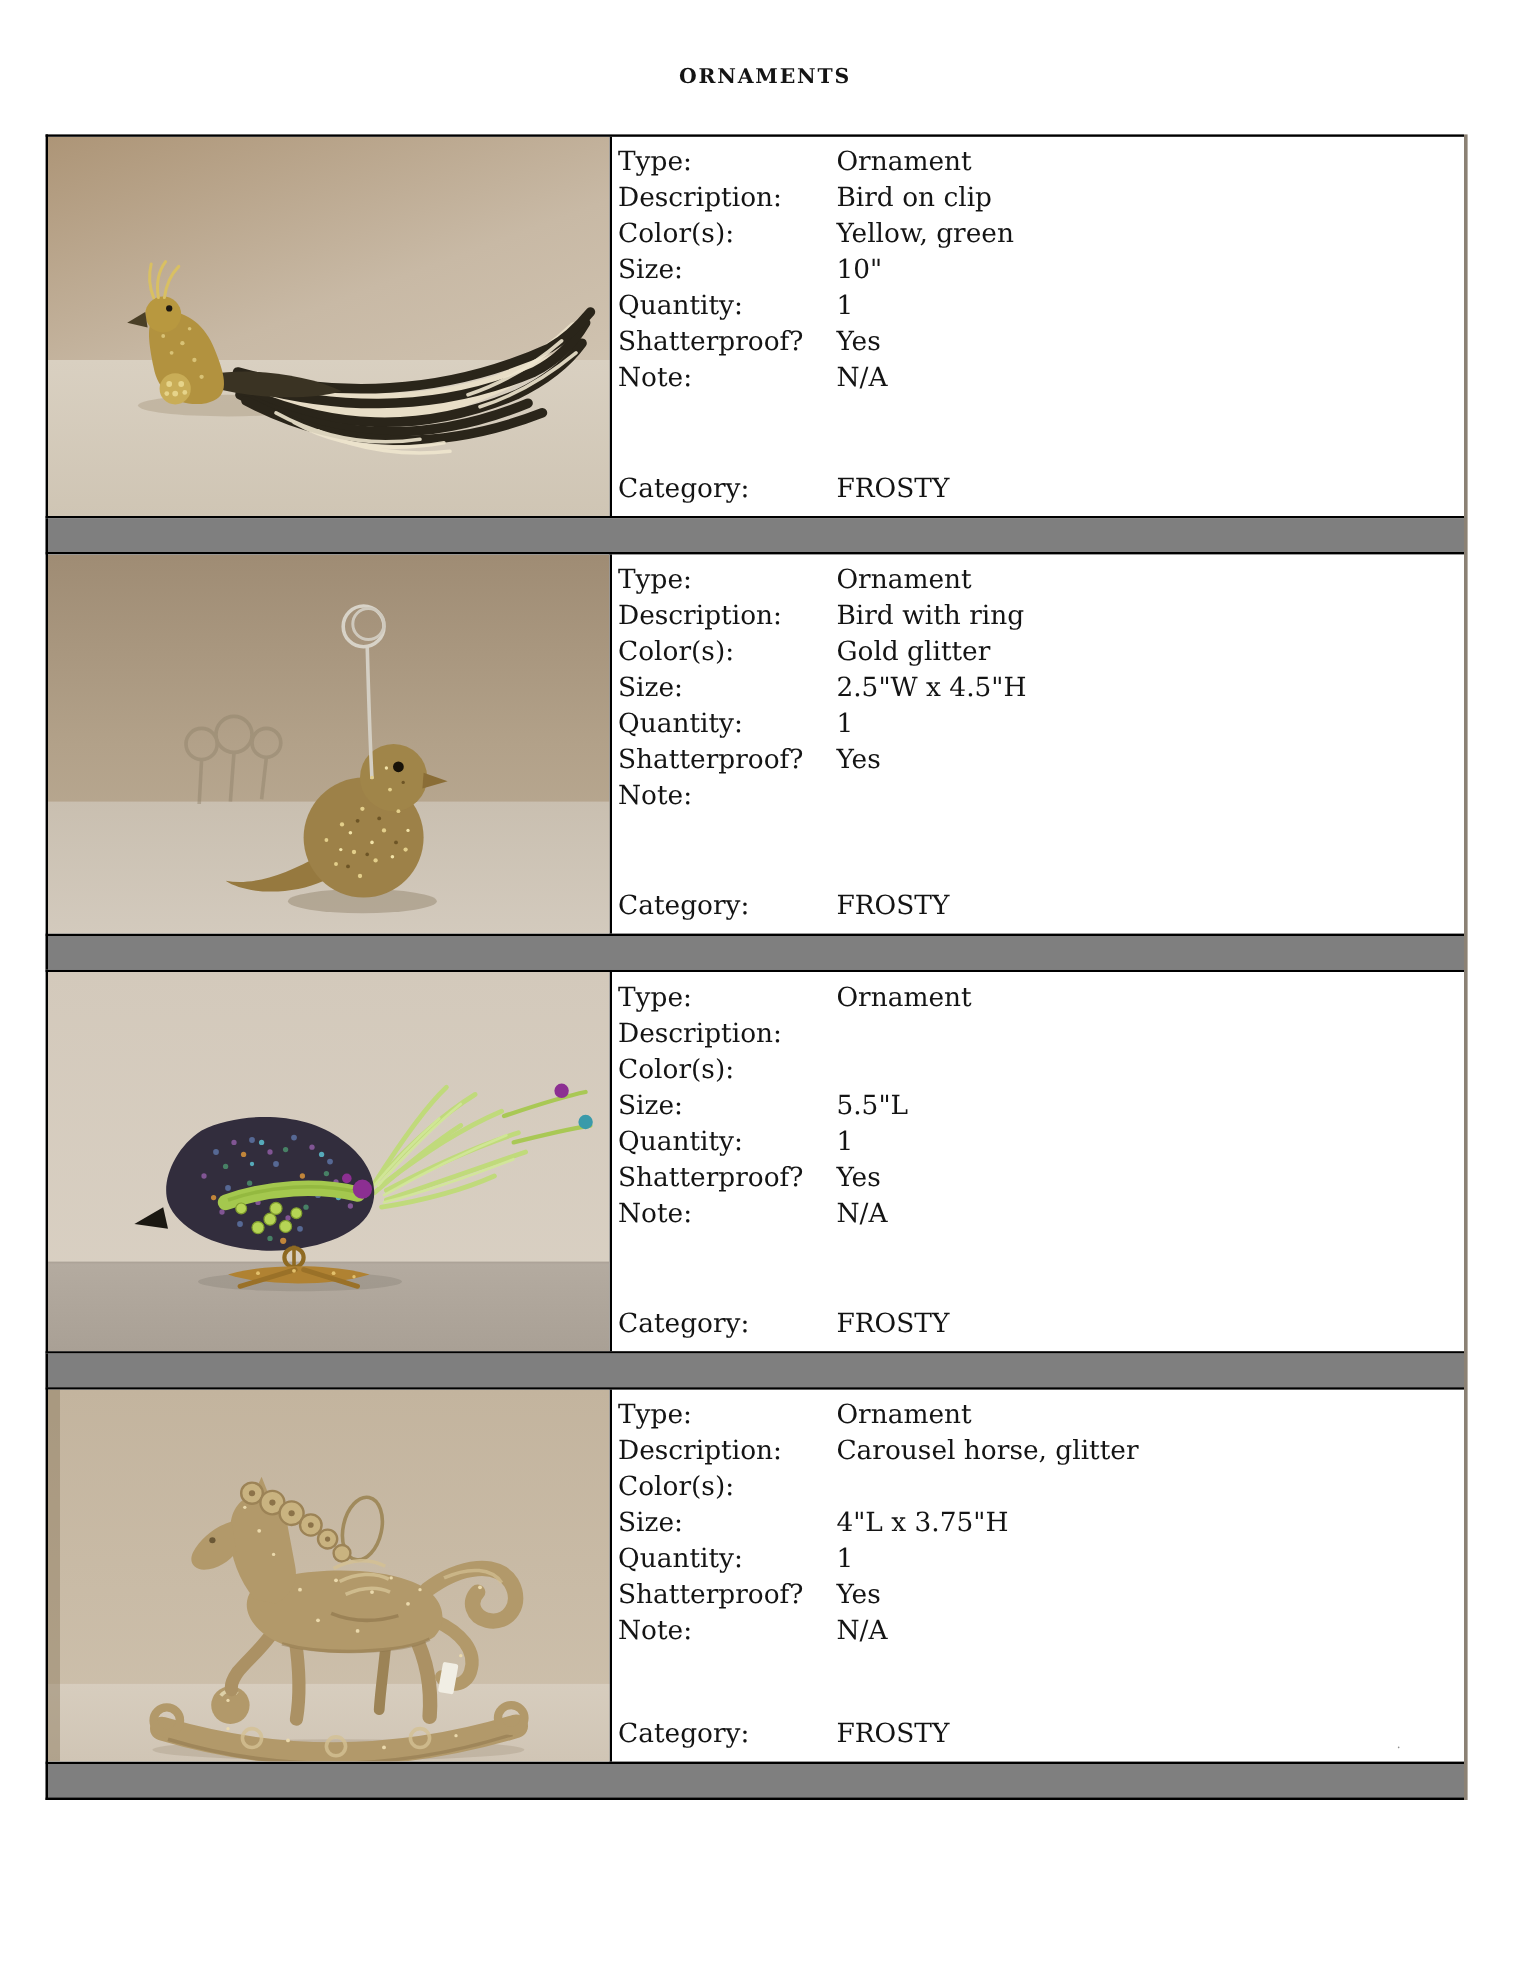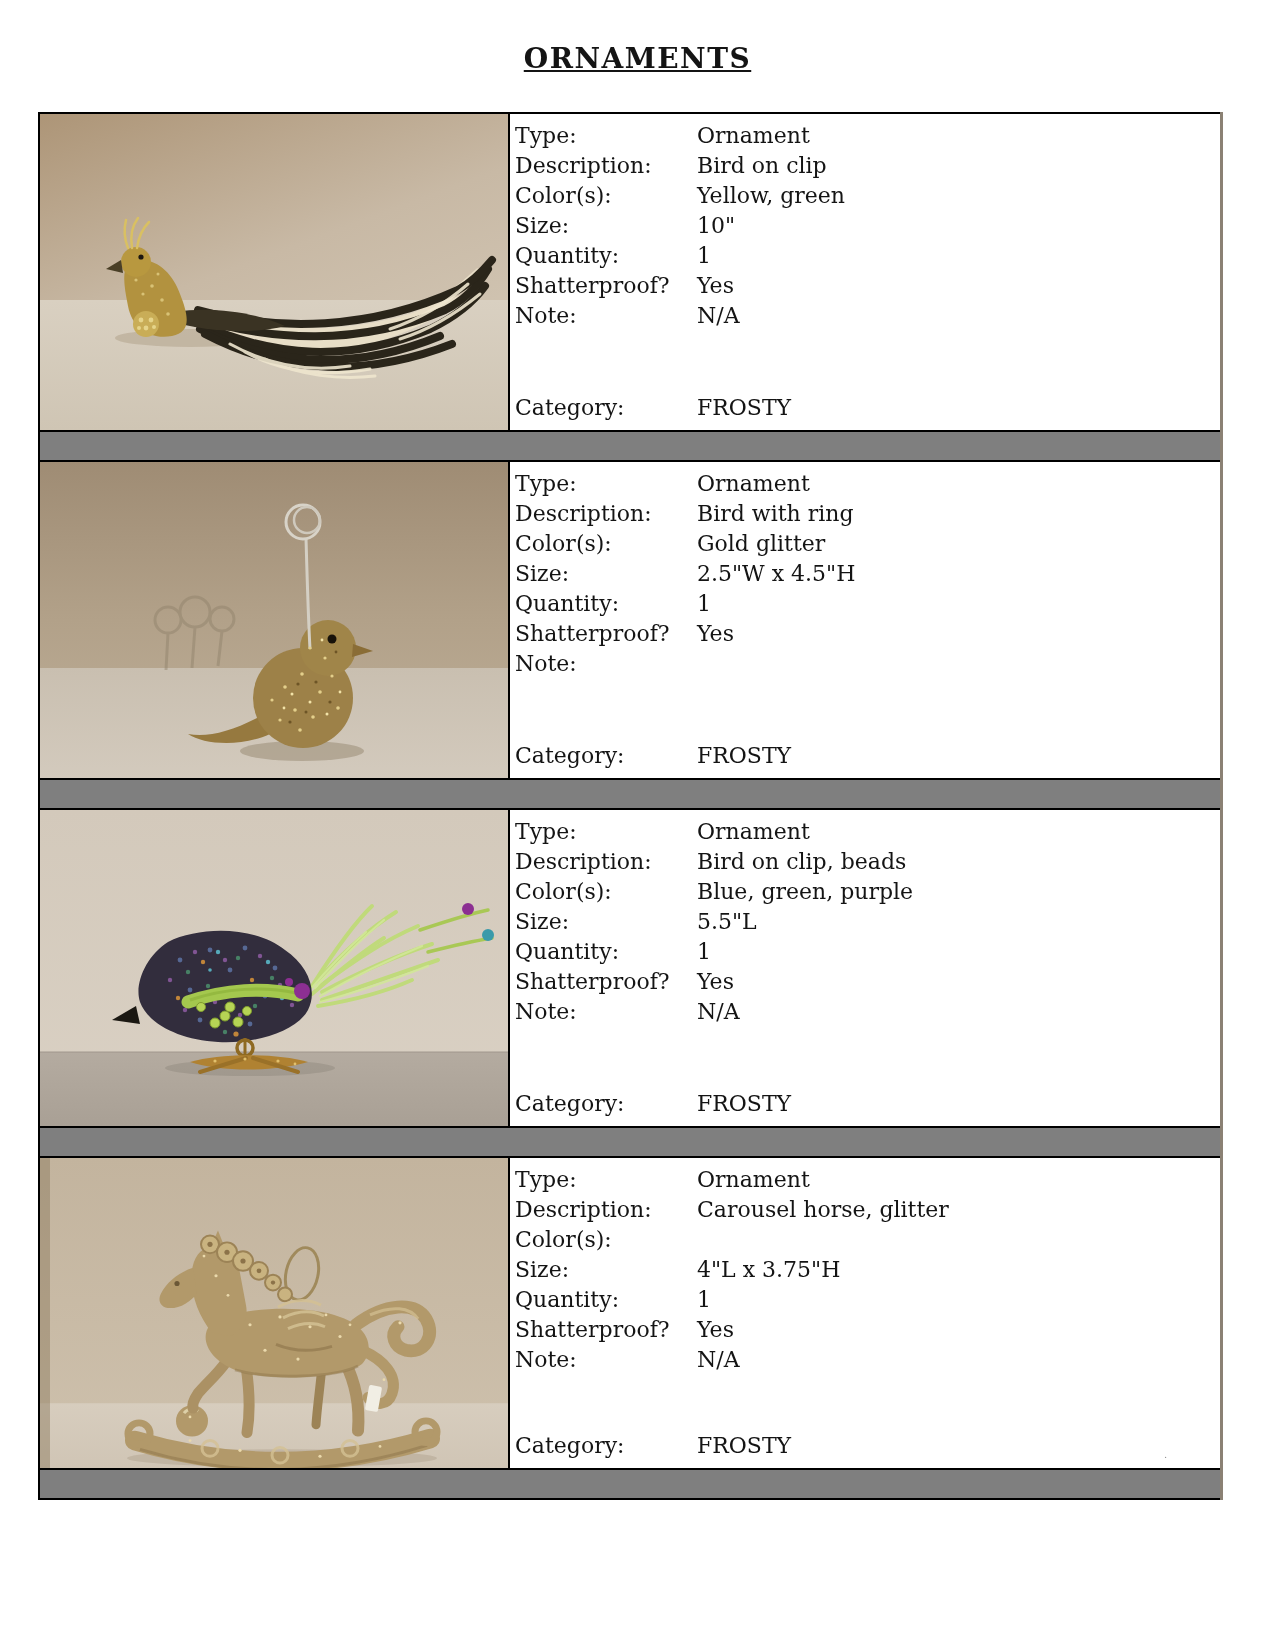--- a/index.html
+++ b/index.html
@@ -1,18 +1,18 @@
 <!DOCTYPE html>
 <html><head>
 <meta charset="utf-8">
 <style>
   html,body{margin:0;padding:0;background:#ffffff;}
   body{width:1275px;height:1650px;position:relative;font-family:"DejaVu Serif","Liberation Serif",serif;color:#141414;}
-  .page-title{position:absolute;top:42px;left:0;width:100%;text-align:center;
-    font-size:28px;font-weight:bold;letter-spacing:1.5px;text-decoration:underline;}
+  .page-title{position:absolute;top:54px;left:0;width:100%;text-align:center;
+    font-size:17px;font-weight:bold;letter-spacing:1.5px;}
   .catalog{position:absolute;left:38px;top:112px;width:1185px;border-right:3px solid #8b8174;box-sizing:border-box;}
   .row{box-sizing:border-box;height:320px;border:2px solid #000;border-right:0;display:flex;background:#fff;}
   .row.r4{height:314px;}
   .separator{box-sizing:border-box;height:28px;background:#7f7f7f;border-left:2px solid #000;}
   .separator.last{height:30px;border-bottom:2px solid #000;}
   .photo-cell{flex:0 0 470px;width:470px;box-sizing:border-box;border-right:2px solid #000;overflow:hidden;}
   .photo-cell svg{display:block;width:100%;height:100%;}
   .info-cell{flex:1;display:flex;flex-direction:column;box-sizing:border-box;
     padding:7px 12px 7px 5px;font-size:22px;line-height:30px;}
   .field{display:flex;}
@@ -335,25 +335,23 @@
         </g>
       </svg>
     </div>
     <div class="info-cell">
       <div class="field">
           <span class="lbl">Type:</span>
           <span class="val">Ornament</span>
         </div>
       <div class="field">
           <span class="lbl">Description:</span>
-          <span class="val">Bird on clip, beads</span>
         </div>
       <div class="field">
           <span class="lbl">Color(s):</span>
-          <span class="val">Blue, green, purple</span>
         </div>
       <div class="field">
           <span class="lbl">Size:</span>
           <span class="val">5.5"L</span>
         </div>
       <div class="field">
           <span class="lbl">Quantity:</span>
           <span class="val">1</span>
         </div>
       <div class="field">

